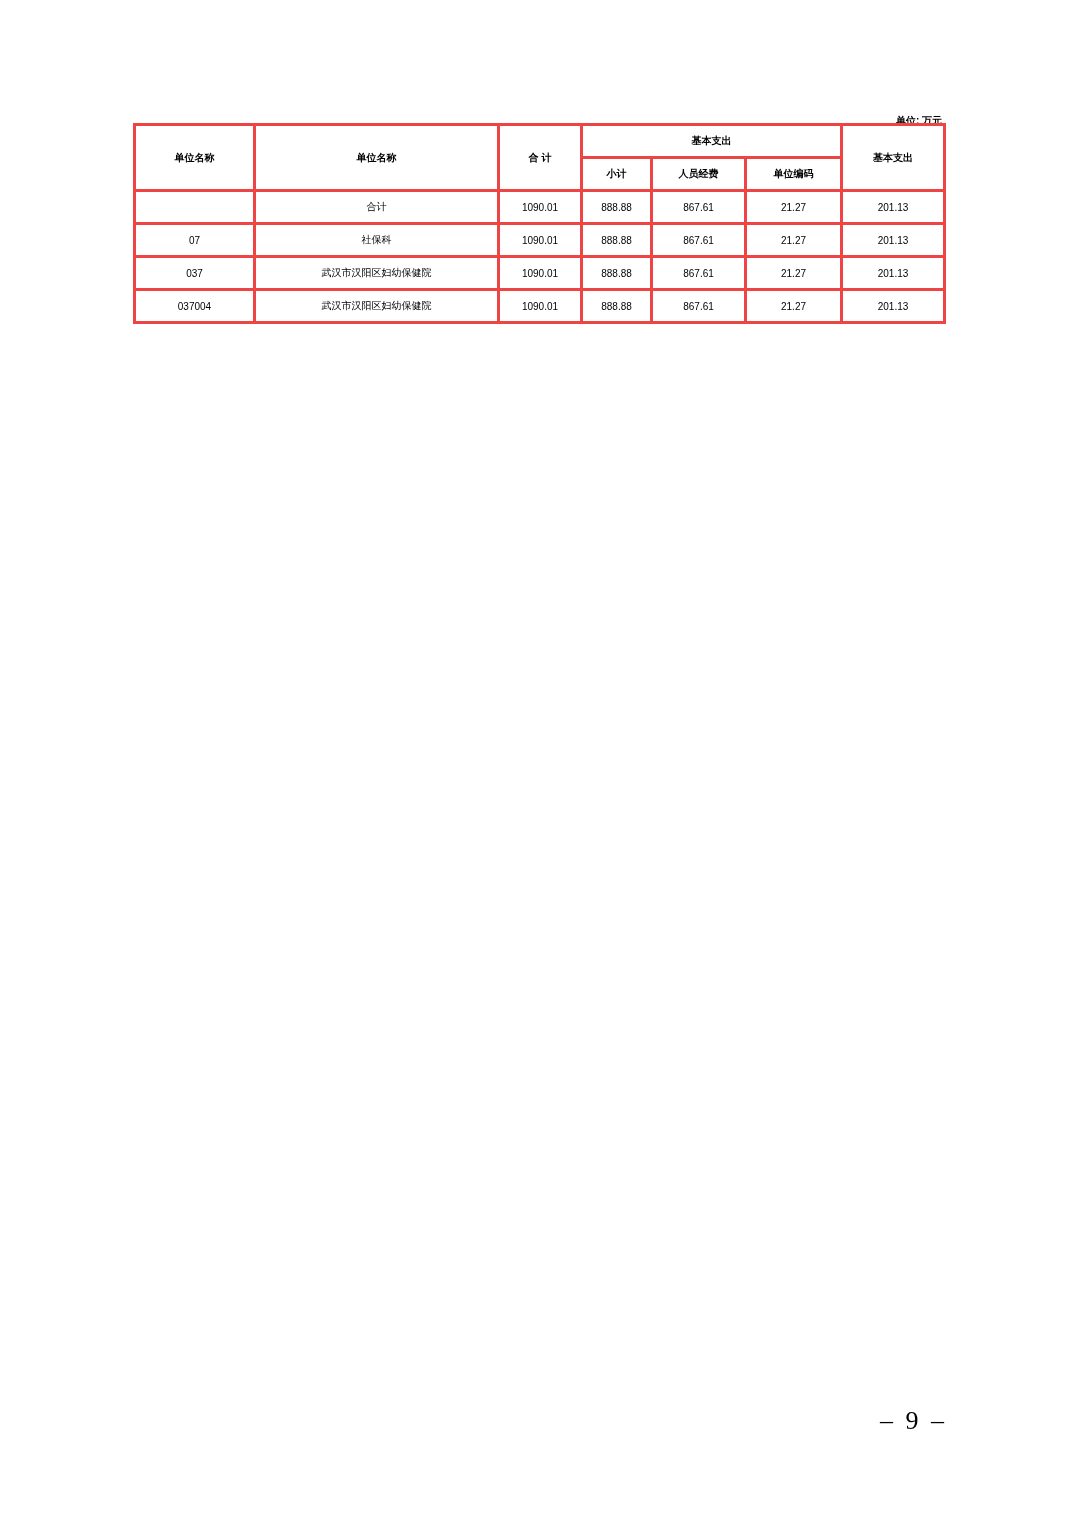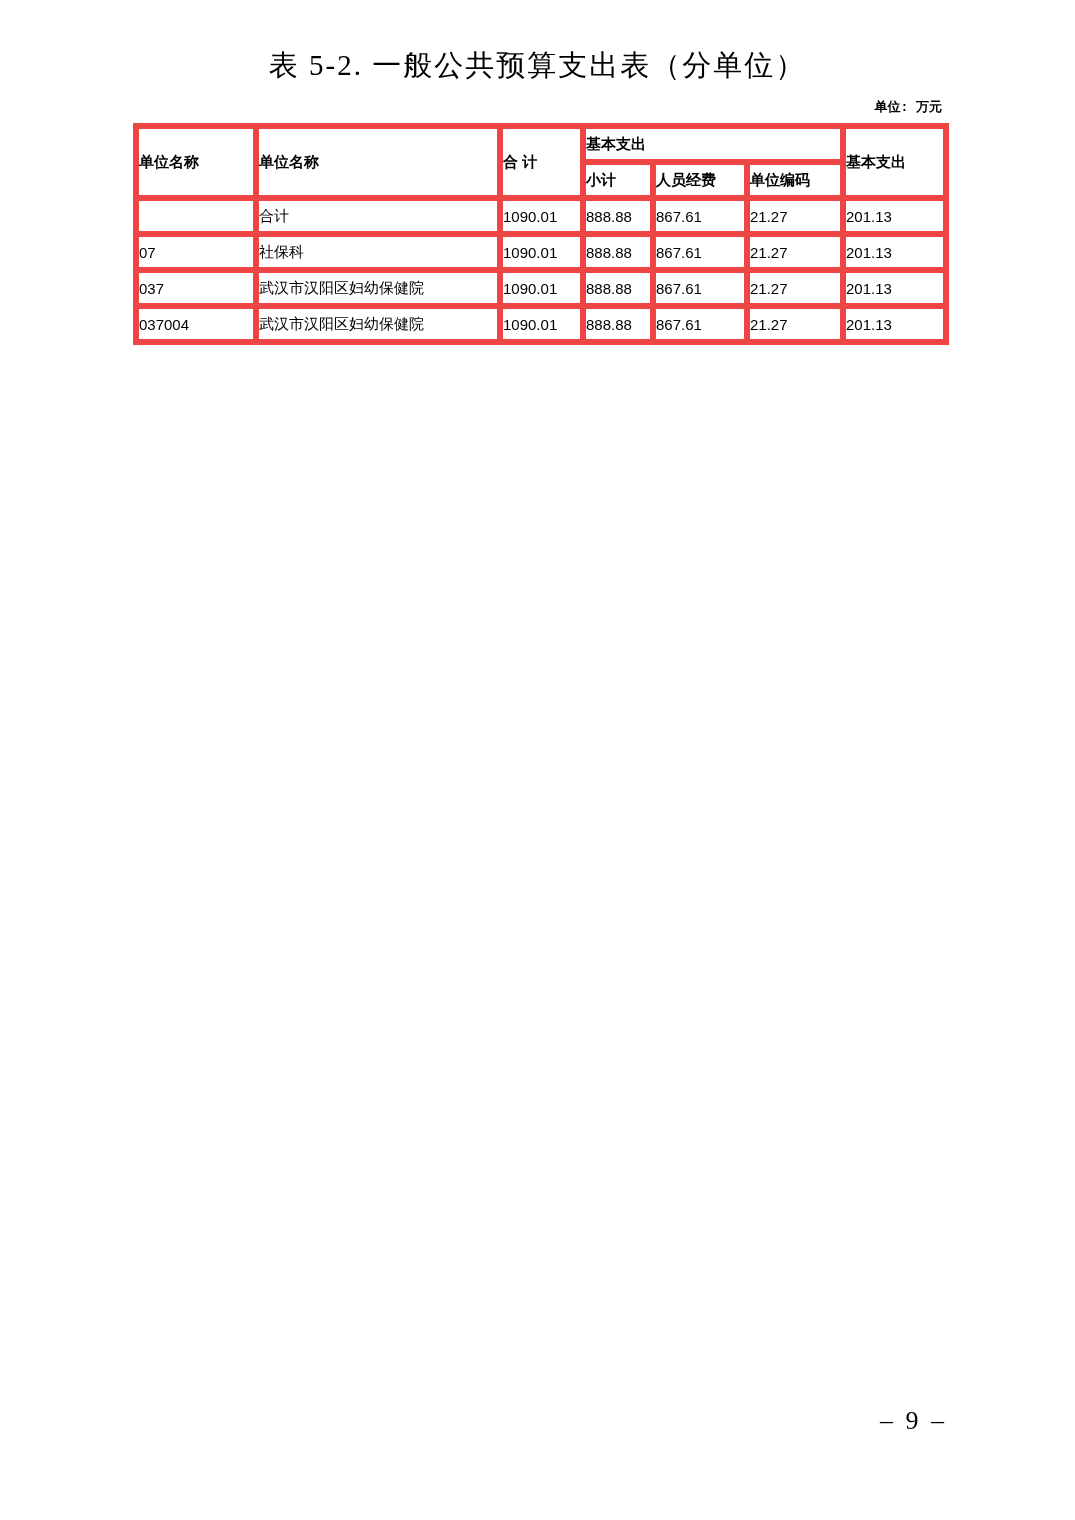--- a/index.html
+++ b/index.html
@@ -26,39 +26,39 @@
     left: 0;
     width: 1075px;
     text-align: center;
     font-family: "Liberation Serif", serif;
     font-size: 29px;
     letter-spacing: 2px;
     color: #000;
   }
   .unit-note {
     position: absolute;
-    top: 98px;
+    top: 114px;
     right: 133px;
-    font-size: 13px;
-    font-family: Liberation Mono, monospace;
+    font-size: 10px;
+    font-family: Liberation Sans, sans-serif;
     font-weight: bold;
     color: #000;
   }
   table.budget {
     position: absolute;
     top: 123px;
     left: 133px;
     width: 810px;
     border-collapse: collapse;
     table-layout: fixed;
   }
   table.budget td, table.budget th {
-    border: 6px solid #ef4444;
-    font-size: 15px;
-    text-align: left;
+    border: 3px solid #ef4444;
+    font-size: 10px;
+    text-align: center;
     vertical-align: middle;
     padding: 0;
     height: 30px;
     font-weight: normal;
     font-family: "Liberation Sans", sans-serif;
   }
   table.budget th {
     font-weight: bold;
   }
   .hdr-tall { height: 56px; }
@@ -79,21 +79,20 @@
   col.c4 { width: 70px; }
   col.c5 { width: 94px; }
   col.c6 { width: 96px; }
   col.c7 { width: 103px; }
 </style>
 </head>
 <body>
 
 <div class="page">
 
-  <div class="doc-title">表 5-2. 一般公共预算支出表（分单位）</div>
 
   <div class="unit-note">单位: 万元</div>
 
   <table class="budget">
     <colgroup>
       <col class="c1">
         <col class="c2">
         <col class="c3">
         <col class="c4">
         <col class="c5">

